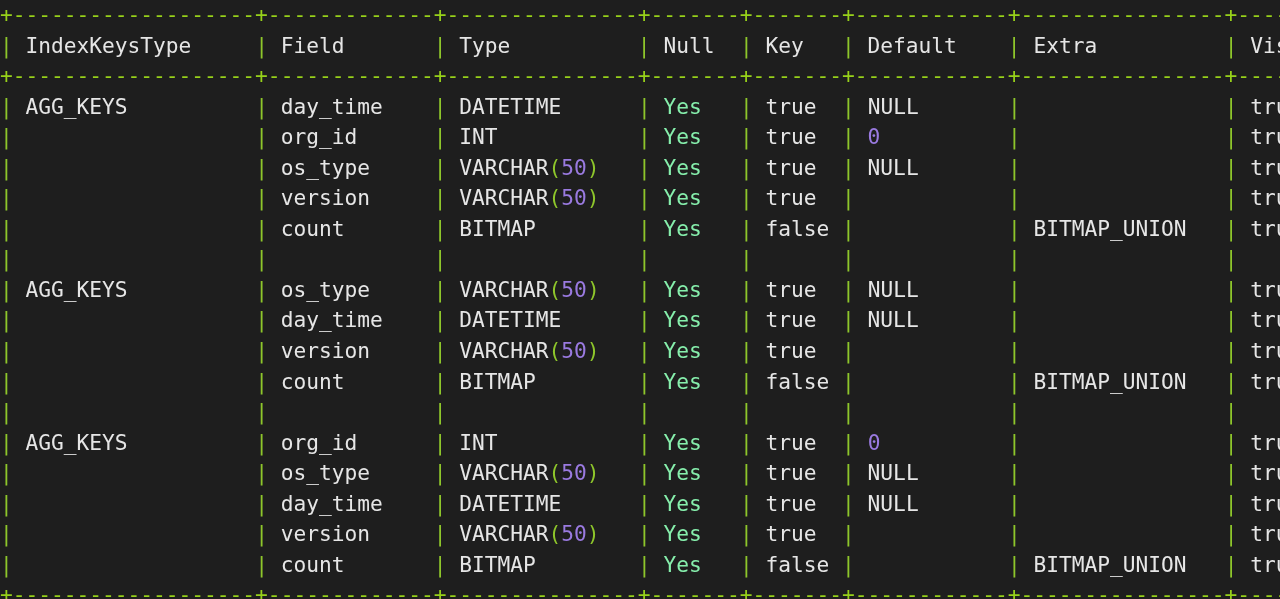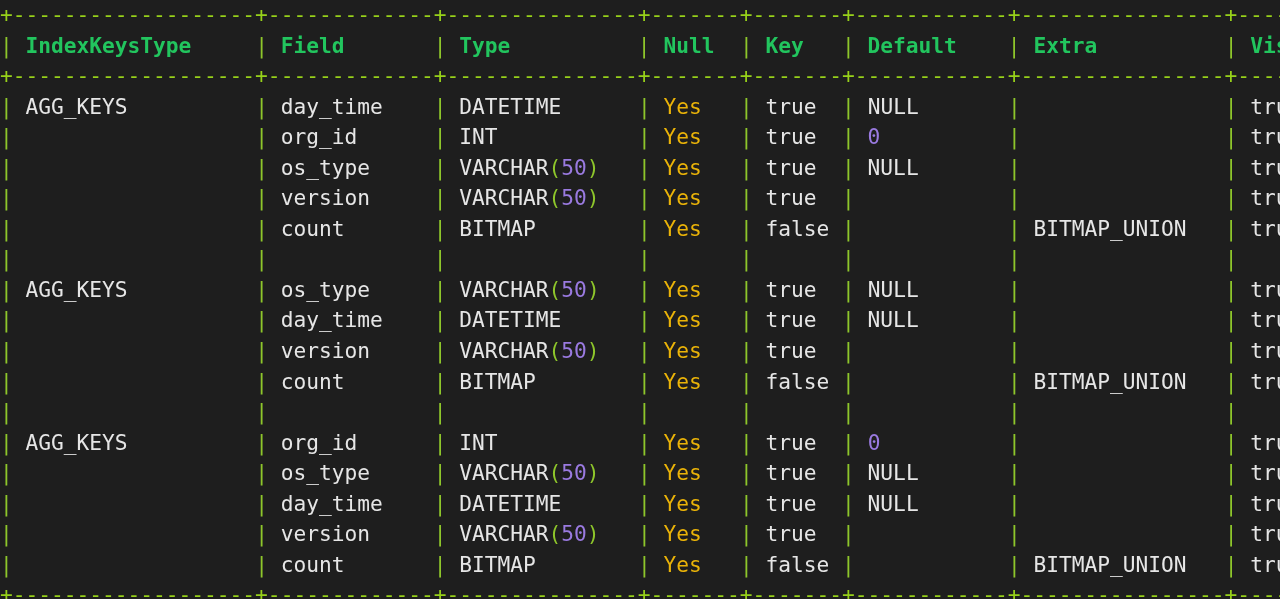--- a/index.html
+++ b/index.html
@@ -27,23 +27,23 @@
   }
   .line {
     height: 30.55px;
     white-space: pre;
     font-family: "DejaVu Sans Mono", "Liberation Mono", monospace;
     font-size: 21.2px;
     line-height: 30.55px;
   }
   .brd  { color: #97d11a; }
   .pipe { color: #8ec62b; }
-  .hdr  { color: #22c55e; font-weight: bold; }
+  .hdr  { color: #e5e5e5; }
   .plain{ color: #e6e6e6; }
-  .yes  { color: #eab308; margin-top: 8px; }
+  .yes  { color: #86efac; margin-top: 8px; }
   .num  { color: #9a7ae0; }
   .paren{ color: #8ec62b; }
   .blank{ color: transparent; }
 </style>
 </head>
 <body>
 
 <div id="terminal"><div class="line"><span class="brd">+-------------------+-------------+---------------+-------+-------+------------+----------------+----------+</span></div><div class="line"><span class="pipe">|</span><span class="hdr"> IndexKeysType</span><span class="blank">&nbsp;&nbsp;&nbsp;&nbsp;&nbsp;</span><span class="pipe">|</span><span class="hdr"> Field</span><span class="blank">&nbsp;&nbsp;&nbsp;&nbsp;&nbsp;&nbsp;&nbsp;</span><span class="pipe">|</span><span class="hdr"> Type</span><span class="blank">&nbsp;&nbsp;&nbsp;&nbsp;&nbsp;&nbsp;&nbsp;&nbsp;&nbsp;&nbsp;</span><span class="pipe">|</span><span class="hdr"> Null</span><span class="blank">&nbsp;&nbsp;</span><span class="pipe">|</span><span class="hdr"> Key</span><span class="blank">&nbsp;&nbsp;&nbsp;</span><span class="pipe">|</span><span class="hdr"> Default</span><span class="blank">&nbsp;&nbsp;&nbsp;&nbsp;</span><span class="pipe">|</span><span class="hdr"> Extra</span><span class="blank">&nbsp;&nbsp;&nbsp;&nbsp;&nbsp;&nbsp;&nbsp;&nbsp;&nbsp;&nbsp;</span><span class="pipe">|</span><span class="hdr"> Visible</span></div><div class="line"><span class="brd">+-------------------+-------------+---------------+-------+-------+------------+----------------+----------+</span></div><div class="line"><span class="pipe">|</span><span class="plain"> </span><span class="plain">AGG_KEYS</span><span class="blank">&nbsp;&nbsp;&nbsp;&nbsp;&nbsp;&nbsp;&nbsp;&nbsp;&nbsp;&nbsp;</span><span class="pipe">|</span><span class="plain"> </span><span class="plain">day_time</span><span class="blank">&nbsp;&nbsp;&nbsp;&nbsp;</span><span class="pipe">|</span><span class="plain"> </span><span class="plain">DATETIME</span><span class="blank">&nbsp;&nbsp;&nbsp;&nbsp;&nbsp;&nbsp;</span><span class="pipe">|</span><span class="plain"> </span><span class="yes">Yes</span><span class="blank">&nbsp;&nbsp;&nbsp;</span><span class="pipe">|</span><span class="plain"> </span><span class="plain">true</span><span class="blank">&nbsp;&nbsp;</span><span class="pipe">|</span><span class="plain"> </span><span class="plain">NULL</span><span class="blank">&nbsp;&nbsp;&nbsp;&nbsp;&nbsp;&nbsp;&nbsp;</span><span class="pipe">|</span><span class="plain"> </span><span class="blank">&nbsp;&nbsp;&nbsp;&nbsp;&nbsp;&nbsp;&nbsp;&nbsp;&nbsp;&nbsp;&nbsp;&nbsp;&nbsp;&nbsp;&nbsp;</span><span class="pipe">|</span><span class="plain"> </span><span class="plain">true</span></div><div class="line"><span class="pipe">|</span><span class="plain"> </span><span class="blank">&nbsp;&nbsp;&nbsp;&nbsp;&nbsp;&nbsp;&nbsp;&nbsp;&nbsp;&nbsp;&nbsp;&nbsp;&nbsp;&nbsp;&nbsp;&nbsp;&nbsp;&nbsp;</span><span class="pipe">|</span><span class="plain"> </span><span class="plain">org_id</span><span class="blank">&nbsp;&nbsp;&nbsp;&nbsp;&nbsp;&nbsp;</span><span class="pipe">|</span><span class="plain"> </span><span class="plain">INT</span><span class="blank">&nbsp;&nbsp;&nbsp;&nbsp;&nbsp;&nbsp;&nbsp;&nbsp;&nbsp;&nbsp;&nbsp;</span><span class="pipe">|</span><span class="plain"> </span><span class="yes">Yes</span><span class="blank">&nbsp;&nbsp;&nbsp;</span><span class="pipe">|</span><span class="plain"> </span><span class="plain">true</span><span class="blank">&nbsp;&nbsp;</span><span class="pipe">|</span><span class="plain"> </span><span class="num">0</span><span class="blank">&nbsp;&nbsp;&nbsp;&nbsp;&nbsp;&nbsp;&nbsp;&nbsp;&nbsp;&nbsp;</span><span class="pipe">|</span><span class="plain"> </span><span class="blank">&nbsp;&nbsp;&nbsp;&nbsp;&nbsp;&nbsp;&nbsp;&nbsp;&nbsp;&nbsp;&nbsp;&nbsp;&nbsp;&nbsp;&nbsp;</span><span class="pipe">|</span><span class="plain"> </span><span class="plain">true</span></div><div class="line"><span class="pipe">|</span><span class="plain"> </span><span class="blank">&nbsp;&nbsp;&nbsp;&nbsp;&nbsp;&nbsp;&nbsp;&nbsp;&nbsp;&nbsp;&nbsp;&nbsp;&nbsp;&nbsp;&nbsp;&nbsp;&nbsp;&nbsp;</span><span class="pipe">|</span><span class="plain"> </span><span class="plain">os_type</span><span class="blank">&nbsp;&nbsp;&nbsp;&nbsp;&nbsp;</span><span class="pipe">|</span><span class="plain"> </span><span class="plain">VARCHAR</span><span class="paren">(</span><span class="num">50</span><span class="paren">)</span><span class="blank">&nbsp;&nbsp;&nbsp;</span><span class="pipe">|</span><span class="plain"> </span><span class="yes">Yes</span><span class="blank">&nbsp;&nbsp;&nbsp;</span><span class="pipe">|</span><span class="plain"> </span><span class="plain">true</span><span class="blank">&nbsp;&nbsp;</span><span class="pipe">|</span><span class="plain"> </span><span class="plain">NULL</span><span class="blank">&nbsp;&nbsp;&nbsp;&nbsp;&nbsp;&nbsp;&nbsp;</span><span class="pipe">|</span><span class="plain"> </span><span class="blank">&nbsp;&nbsp;&nbsp;&nbsp;&nbsp;&nbsp;&nbsp;&nbsp;&nbsp;&nbsp;&nbsp;&nbsp;&nbsp;&nbsp;&nbsp;</span><span class="pipe">|</span><span class="plain"> </span><span class="plain">true</span></div><div class="line"><span class="pipe">|</span><span class="plain"> </span><span class="blank">&nbsp;&nbsp;&nbsp;&nbsp;&nbsp;&nbsp;&nbsp;&nbsp;&nbsp;&nbsp;&nbsp;&nbsp;&nbsp;&nbsp;&nbsp;&nbsp;&nbsp;&nbsp;</span><span class="pipe">|</span><span class="plain"> </span><span class="plain">version</span><span class="blank">&nbsp;&nbsp;&nbsp;&nbsp;&nbsp;</span><span class="pipe">|</span><span class="plain"> </span><span class="plain">VARCHAR</span><span class="paren">(</span><span class="num">50</span><span class="paren">)</span><span class="blank">&nbsp;&nbsp;&nbsp;</span><span class="pipe">|</span><span class="plain"> </span><span class="yes">Yes</span><span class="blank">&nbsp;&nbsp;&nbsp;</span><span class="pipe">|</span><span class="plain"> </span><span class="plain">true</span><span class="blank">&nbsp;&nbsp;</span><span class="pipe">|</span><span class="plain"> </span><span class="blank">&nbsp;&nbsp;&nbsp;&nbsp;&nbsp;&nbsp;&nbsp;&nbsp;&nbsp;&nbsp;&nbsp;</span><span class="pipe">|</span><span class="plain"> </span><span class="blank">&nbsp;&nbsp;&nbsp;&nbsp;&nbsp;&nbsp;&nbsp;&nbsp;&nbsp;&nbsp;&nbsp;&nbsp;&nbsp;&nbsp;&nbsp;</span><span class="pipe">|</span><span class="plain"> </span><span class="plain">true</span></div><div class="line"><span class="pipe">|</span><span class="plain"> </span><span class="blank">&nbsp;&nbsp;&nbsp;&nbsp;&nbsp;&nbsp;&nbsp;&nbsp;&nbsp;&nbsp;&nbsp;&nbsp;&nbsp;&nbsp;&nbsp;&nbsp;&nbsp;&nbsp;</span><span class="pipe">|</span><span class="plain"> </span><span class="plain">count</span><span class="blank">&nbsp;&nbsp;&nbsp;&nbsp;&nbsp;&nbsp;&nbsp;</span><span class="pipe">|</span><span class="plain"> </span><span class="plain">BITMAP</span><span class="blank">&nbsp;&nbsp;&nbsp;&nbsp;&nbsp;&nbsp;&nbsp;&nbsp;</span><span class="pipe">|</span><span class="plain"> </span><span class="yes">Yes</span><span class="blank">&nbsp;&nbsp;&nbsp;</span><span class="pipe">|</span><span class="plain"> </span><span class="plain">false</span><span class="blank">&nbsp;</span><span class="pipe">|</span><span class="plain"> </span><span class="blank">&nbsp;&nbsp;&nbsp;&nbsp;&nbsp;&nbsp;&nbsp;&nbsp;&nbsp;&nbsp;&nbsp;</span><span class="pipe">|</span><span class="plain"> </span><span class="plain">BITMAP_UNION</span><span class="blank">&nbsp;&nbsp;&nbsp;</span><span class="pipe">|</span><span class="plain"> </span><span class="plain">true</span></div><div class="line"><span class="pipe">|</span><span class="plain"> </span><span class="blank">&nbsp;&nbsp;&nbsp;&nbsp;&nbsp;&nbsp;&nbsp;&nbsp;&nbsp;&nbsp;&nbsp;&nbsp;&nbsp;&nbsp;&nbsp;&nbsp;&nbsp;&nbsp;</span><span class="pipe">|</span><span class="plain"> </span><span class="blank">&nbsp;&nbsp;&nbsp;&nbsp;&nbsp;&nbsp;&nbsp;&nbsp;&nbsp;&nbsp;&nbsp;&nbsp;</span><span class="pipe">|</span><span class="plain"> </span><span class="blank">&nbsp;&nbsp;&nbsp;&nbsp;&nbsp;&nbsp;&nbsp;&nbsp;&nbsp;&nbsp;&nbsp;&nbsp;&nbsp;&nbsp;</span><span class="pipe">|</span><span class="plain"> </span><span class="blank">&nbsp;&nbsp;&nbsp;&nbsp;&nbsp;&nbsp;</span><span class="pipe">|</span><span class="plain"> </span><span class="blank">&nbsp;&nbsp;&nbsp;&nbsp;&nbsp;&nbsp;</span><span class="pipe">|</span><span class="plain"> </span><span class="blank">&nbsp;&nbsp;&nbsp;&nbsp;&nbsp;&nbsp;&nbsp;&nbsp;&nbsp;&nbsp;&nbsp;</span><span class="pipe">|</span><span class="plain"> </span><span class="blank">&nbsp;&nbsp;&nbsp;&nbsp;&nbsp;&nbsp;&nbsp;&nbsp;&nbsp;&nbsp;&nbsp;&nbsp;&nbsp;&nbsp;&nbsp;</span><span class="pipe">|</span><span class="plain"> </span><span class="blank">&nbsp;&nbsp;&nbsp;&nbsp;&nbsp;&nbsp;&nbsp;&nbsp;&nbsp;</span></div><div class="line"><span class="pipe">|</span><span class="plain"> </span><span class="plain">AGG_KEYS</span><span class="blank">&nbsp;&nbsp;&nbsp;&nbsp;&nbsp;&nbsp;&nbsp;&nbsp;&nbsp;&nbsp;</span><span class="pipe">|</span><span class="plain"> </span><span class="plain">os_type</span><span class="blank">&nbsp;&nbsp;&nbsp;&nbsp;&nbsp;</span><span class="pipe">|</span><span class="plain"> </span><span class="plain">VARCHAR</span><span class="paren">(</span><span class="num">50</span><span class="paren">)</span><span class="blank">&nbsp;&nbsp;&nbsp;</span><span class="pipe">|</span><span class="plain"> </span><span class="yes">Yes</span><span class="blank">&nbsp;&nbsp;&nbsp;</span><span class="pipe">|</span><span class="plain"> </span><span class="plain">true</span><span class="blank">&nbsp;&nbsp;</span><span class="pipe">|</span><span class="plain"> </span><span class="plain">NULL</span><span class="blank">&nbsp;&nbsp;&nbsp;&nbsp;&nbsp;&nbsp;&nbsp;</span><span class="pipe">|</span><span class="plain"> </span><span class="blank">&nbsp;&nbsp;&nbsp;&nbsp;&nbsp;&nbsp;&nbsp;&nbsp;&nbsp;&nbsp;&nbsp;&nbsp;&nbsp;&nbsp;&nbsp;</span><span class="pipe">|</span><span class="plain"> </span><span class="plain">true</span></div><div class="line"><span class="pipe">|</span><span class="plain"> </span><span class="blank">&nbsp;&nbsp;&nbsp;&nbsp;&nbsp;&nbsp;&nbsp;&nbsp;&nbsp;&nbsp;&nbsp;&nbsp;&nbsp;&nbsp;&nbsp;&nbsp;&nbsp;&nbsp;</span><span class="pipe">|</span><span class="plain"> </span><span class="plain">day_time</span><span class="blank">&nbsp;&nbsp;&nbsp;&nbsp;</span><span class="pipe">|</span><span class="plain"> </span><span class="plain">DATETIME</span><span class="blank">&nbsp;&nbsp;&nbsp;&nbsp;&nbsp;&nbsp;</span><span class="pipe">|</span><span class="plain"> </span><span class="yes">Yes</span><span class="blank">&nbsp;&nbsp;&nbsp;</span><span class="pipe">|</span><span class="plain"> </span><span class="plain">true</span><span class="blank">&nbsp;&nbsp;</span><span class="pipe">|</span><span class="plain"> </span><span class="plain">NULL</span><span class="blank">&nbsp;&nbsp;&nbsp;&nbsp;&nbsp;&nbsp;&nbsp;</span><span class="pipe">|</span><span class="plain"> </span><span class="blank">&nbsp;&nbsp;&nbsp;&nbsp;&nbsp;&nbsp;&nbsp;&nbsp;&nbsp;&nbsp;&nbsp;&nbsp;&nbsp;&nbsp;&nbsp;</span><span class="pipe">|</span><span class="plain"> </span><span class="plain">true</span></div><div class="line"><span class="pipe">|</span><span class="plain"> </span><span class="blank">&nbsp;&nbsp;&nbsp;&nbsp;&nbsp;&nbsp;&nbsp;&nbsp;&nbsp;&nbsp;&nbsp;&nbsp;&nbsp;&nbsp;&nbsp;&nbsp;&nbsp;&nbsp;</span><span class="pipe">|</span><span class="plain"> </span><span class="plain">version</span><span class="blank">&nbsp;&nbsp;&nbsp;&nbsp;&nbsp;</span><span class="pipe">|</span><span class="plain"> </span><span class="plain">VARCHAR</span><span class="paren">(</span><span class="num">50</span><span class="paren">)</span><span class="blank">&nbsp;&nbsp;&nbsp;</span><span class="pipe">|</span><span class="plain"> </span><span class="yes">Yes</span><span class="blank">&nbsp;&nbsp;&nbsp;</span><span class="pipe">|</span><span class="plain"> </span><span class="plain">true</span><span class="blank">&nbsp;&nbsp;</span><span class="pipe">|</span><span class="plain"> </span><span class="blank">&nbsp;&nbsp;&nbsp;&nbsp;&nbsp;&nbsp;&nbsp;&nbsp;&nbsp;&nbsp;&nbsp;</span><span class="pipe">|</span><span class="plain"> </span><span class="blank">&nbsp;&nbsp;&nbsp;&nbsp;&nbsp;&nbsp;&nbsp;&nbsp;&nbsp;&nbsp;&nbsp;&nbsp;&nbsp;&nbsp;&nbsp;</span><span class="pipe">|</span><span class="plain"> </span><span class="plain">true</span></div><div class="line"><span class="pipe">|</span><span class="plain"> </span><span class="blank">&nbsp;&nbsp;&nbsp;&nbsp;&nbsp;&nbsp;&nbsp;&nbsp;&nbsp;&nbsp;&nbsp;&nbsp;&nbsp;&nbsp;&nbsp;&nbsp;&nbsp;&nbsp;</span><span class="pipe">|</span><span class="plain"> </span><span class="plain">count</span><span class="blank">&nbsp;&nbsp;&nbsp;&nbsp;&nbsp;&nbsp;&nbsp;</span><span class="pipe">|</span><span class="plain"> </span><span class="plain">BITMAP</span><span class="blank">&nbsp;&nbsp;&nbsp;&nbsp;&nbsp;&nbsp;&nbsp;&nbsp;</span><span class="pipe">|</span><span class="plain"> </span><span class="yes">Yes</span><span class="blank">&nbsp;&nbsp;&nbsp;</span><span class="pipe">|</span><span class="plain"> </span><span class="plain">false</span><span class="blank">&nbsp;</span><span class="pipe">|</span><span class="plain"> </span><span class="blank">&nbsp;&nbsp;&nbsp;&nbsp;&nbsp;&nbsp;&nbsp;&nbsp;&nbsp;&nbsp;&nbsp;</span><span class="pipe">|</span><span class="plain"> </span><span class="plain">BITMAP_UNION</span><span class="blank">&nbsp;&nbsp;&nbsp;</span><span class="pipe">|</span><span class="plain"> </span><span class="plain">true</span></div><div class="line"><span class="pipe">|</span><span class="plain"> </span><span class="blank">&nbsp;&nbsp;&nbsp;&nbsp;&nbsp;&nbsp;&nbsp;&nbsp;&nbsp;&nbsp;&nbsp;&nbsp;&nbsp;&nbsp;&nbsp;&nbsp;&nbsp;&nbsp;</span><span class="pipe">|</span><span class="plain"> </span><span class="blank">&nbsp;&nbsp;&nbsp;&nbsp;&nbsp;&nbsp;&nbsp;&nbsp;&nbsp;&nbsp;&nbsp;&nbsp;</span><span class="pipe">|</span><span class="plain"> </span><span class="blank">&nbsp;&nbsp;&nbsp;&nbsp;&nbsp;&nbsp;&nbsp;&nbsp;&nbsp;&nbsp;&nbsp;&nbsp;&nbsp;&nbsp;</span><span class="pipe">|</span><span class="plain"> </span><span class="blank">&nbsp;&nbsp;&nbsp;&nbsp;&nbsp;&nbsp;</span><span class="pipe">|</span><span class="plain"> </span><span class="blank">&nbsp;&nbsp;&nbsp;&nbsp;&nbsp;&nbsp;</span><span class="pipe">|</span><span class="plain"> </span><span class="blank">&nbsp;&nbsp;&nbsp;&nbsp;&nbsp;&nbsp;&nbsp;&nbsp;&nbsp;&nbsp;&nbsp;</span><span class="pipe">|</span><span class="plain"> </span><span class="blank">&nbsp;&nbsp;&nbsp;&nbsp;&nbsp;&nbsp;&nbsp;&nbsp;&nbsp;&nbsp;&nbsp;&nbsp;&nbsp;&nbsp;&nbsp;</span><span class="pipe">|</span><span class="plain"> </span><span class="blank">&nbsp;&nbsp;&nbsp;&nbsp;&nbsp;&nbsp;&nbsp;&nbsp;&nbsp;</span></div><div class="line"><span class="pipe">|</span><span class="plain"> </span><span class="plain">AGG_KEYS</span><span class="blank">&nbsp;&nbsp;&nbsp;&nbsp;&nbsp;&nbsp;&nbsp;&nbsp;&nbsp;&nbsp;</span><span class="pipe">|</span><span class="plain"> </span><span class="plain">org_id</span><span class="blank">&nbsp;&nbsp;&nbsp;&nbsp;&nbsp;&nbsp;</span><span class="pipe">|</span><span class="plain"> </span><span class="plain">INT</span><span class="blank">&nbsp;&nbsp;&nbsp;&nbsp;&nbsp;&nbsp;&nbsp;&nbsp;&nbsp;&nbsp;&nbsp;</span><span class="pipe">|</span><span class="plain"> </span><span class="yes">Yes</span><span class="blank">&nbsp;&nbsp;&nbsp;</span><span class="pipe">|</span><span class="plain"> </span><span class="plain">true</span><span class="blank">&nbsp;&nbsp;</span><span class="pipe">|</span><span class="plain"> </span><span class="num">0</span><span class="blank">&nbsp;&nbsp;&nbsp;&nbsp;&nbsp;&nbsp;&nbsp;&nbsp;&nbsp;&nbsp;</span><span class="pipe">|</span><span class="plain"> </span><span class="blank">&nbsp;&nbsp;&nbsp;&nbsp;&nbsp;&nbsp;&nbsp;&nbsp;&nbsp;&nbsp;&nbsp;&nbsp;&nbsp;&nbsp;&nbsp;</span><span class="pipe">|</span><span class="plain"> </span><span class="plain">true</span></div><div class="line"><span class="pipe">|</span><span class="plain"> </span><span class="blank">&nbsp;&nbsp;&nbsp;&nbsp;&nbsp;&nbsp;&nbsp;&nbsp;&nbsp;&nbsp;&nbsp;&nbsp;&nbsp;&nbsp;&nbsp;&nbsp;&nbsp;&nbsp;</span><span class="pipe">|</span><span class="plain"> </span><span class="plain">os_type</span><span class="blank">&nbsp;&nbsp;&nbsp;&nbsp;&nbsp;</span><span class="pipe">|</span><span class="plain"> </span><span class="plain">VARCHAR</span><span class="paren">(</span><span class="num">50</span><span class="paren">)</span><span class="blank">&nbsp;&nbsp;&nbsp;</span><span class="pipe">|</span><span class="plain"> </span><span class="yes">Yes</span><span class="blank">&nbsp;&nbsp;&nbsp;</span><span class="pipe">|</span><span class="plain"> </span><span class="plain">true</span><span class="blank">&nbsp;&nbsp;</span><span class="pipe">|</span><span class="plain"> </span><span class="plain">NULL</span><span class="blank">&nbsp;&nbsp;&nbsp;&nbsp;&nbsp;&nbsp;&nbsp;</span><span class="pipe">|</span><span class="plain"> </span><span class="blank">&nbsp;&nbsp;&nbsp;&nbsp;&nbsp;&nbsp;&nbsp;&nbsp;&nbsp;&nbsp;&nbsp;&nbsp;&nbsp;&nbsp;&nbsp;</span><span class="pipe">|</span><span class="plain"> </span><span class="plain">true</span></div><div class="line"><span class="pipe">|</span><span class="plain"> </span><span class="blank">&nbsp;&nbsp;&nbsp;&nbsp;&nbsp;&nbsp;&nbsp;&nbsp;&nbsp;&nbsp;&nbsp;&nbsp;&nbsp;&nbsp;&nbsp;&nbsp;&nbsp;&nbsp;</span><span class="pipe">|</span><span class="plain"> </span><span class="plain">day_time</span><span class="blank">&nbsp;&nbsp;&nbsp;&nbsp;</span><span class="pipe">|</span><span class="plain"> </span><span class="plain">DATETIME</span><span class="blank">&nbsp;&nbsp;&nbsp;&nbsp;&nbsp;&nbsp;</span><span class="pipe">|</span><span class="plain"> </span><span class="yes">Yes</span><span class="blank">&nbsp;&nbsp;&nbsp;</span><span class="pipe">|</span><span class="plain"> </span><span class="plain">true</span><span class="blank">&nbsp;&nbsp;</span><span class="pipe">|</span><span class="plain"> </span><span class="plain">NULL</span><span class="blank">&nbsp;&nbsp;&nbsp;&nbsp;&nbsp;&nbsp;&nbsp;</span><span class="pipe">|</span><span class="plain"> </span><span class="blank">&nbsp;&nbsp;&nbsp;&nbsp;&nbsp;&nbsp;&nbsp;&nbsp;&nbsp;&nbsp;&nbsp;&nbsp;&nbsp;&nbsp;&nbsp;</span><span class="pipe">|</span><span class="plain"> </span><span class="plain">true</span></div><div class="line"><span class="pipe">|</span><span class="plain"> </span><span class="blank">&nbsp;&nbsp;&nbsp;&nbsp;&nbsp;&nbsp;&nbsp;&nbsp;&nbsp;&nbsp;&nbsp;&nbsp;&nbsp;&nbsp;&nbsp;&nbsp;&nbsp;&nbsp;</span><span class="pipe">|</span><span class="plain"> </span><span class="plain">version</span><span class="blank">&nbsp;&nbsp;&nbsp;&nbsp;&nbsp;</span><span class="pipe">|</span><span class="plain"> </span><span class="plain">VARCHAR</span><span class="paren">(</span><span class="num">50</span><span class="paren">)</span><span class="blank">&nbsp;&nbsp;&nbsp;</span><span class="pipe">|</span><span class="plain"> </span><span class="yes">Yes</span><span class="blank">&nbsp;&nbsp;&nbsp;</span><span class="pipe">|</span><span class="plain"> </span><span class="plain">true</span><span class="blank">&nbsp;&nbsp;</span><span class="pipe">|</span><span class="plain"> </span><span class="blank">&nbsp;&nbsp;&nbsp;&nbsp;&nbsp;&nbsp;&nbsp;&nbsp;&nbsp;&nbsp;&nbsp;</span><span class="pipe">|</span><span class="plain"> </span><span class="blank">&nbsp;&nbsp;&nbsp;&nbsp;&nbsp;&nbsp;&nbsp;&nbsp;&nbsp;&nbsp;&nbsp;&nbsp;&nbsp;&nbsp;&nbsp;</span><span class="pipe">|</span><span class="plain"> </span><span class="plain">true</span></div><div class="line"><span class="pipe">|</span><span class="plain"> </span><span class="blank">&nbsp;&nbsp;&nbsp;&nbsp;&nbsp;&nbsp;&nbsp;&nbsp;&nbsp;&nbsp;&nbsp;&nbsp;&nbsp;&nbsp;&nbsp;&nbsp;&nbsp;&nbsp;</span><span class="pipe">|</span><span class="plain"> </span><span class="plain">count</span><span class="blank">&nbsp;&nbsp;&nbsp;&nbsp;&nbsp;&nbsp;&nbsp;</span><span class="pipe">|</span><span class="plain"> </span><span class="plain">BITMAP</span><span class="blank">&nbsp;&nbsp;&nbsp;&nbsp;&nbsp;&nbsp;&nbsp;&nbsp;</span><span class="pipe">|</span><span class="plain"> </span><span class="yes">Yes</span><span class="blank">&nbsp;&nbsp;&nbsp;</span><span class="pipe">|</span><span class="plain"> </span><span class="plain">false</span><span class="blank">&nbsp;</span><span class="pipe">|</span><span class="plain"> </span><span class="blank">&nbsp;&nbsp;&nbsp;&nbsp;&nbsp;&nbsp;&nbsp;&nbsp;&nbsp;&nbsp;&nbsp;</span><span class="pipe">|</span><span class="plain"> </span><span class="plain">BITMAP_UNION</span><span class="blank">&nbsp;&nbsp;&nbsp;</span><span class="pipe">|</span><span class="plain"> </span><span class="plain">true</span></div><div class="line"><span class="brd">+-------------------+-------------+---------------+-------+-------+------------+----------------+----------+</span></div></div>
 
 </body></html>

